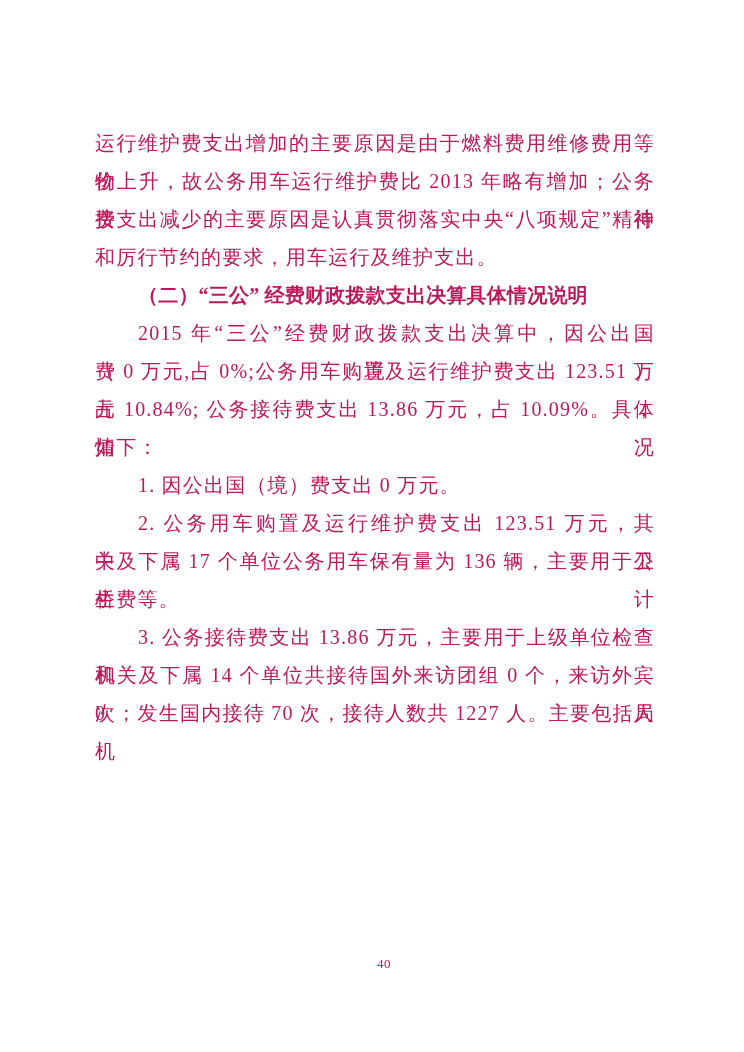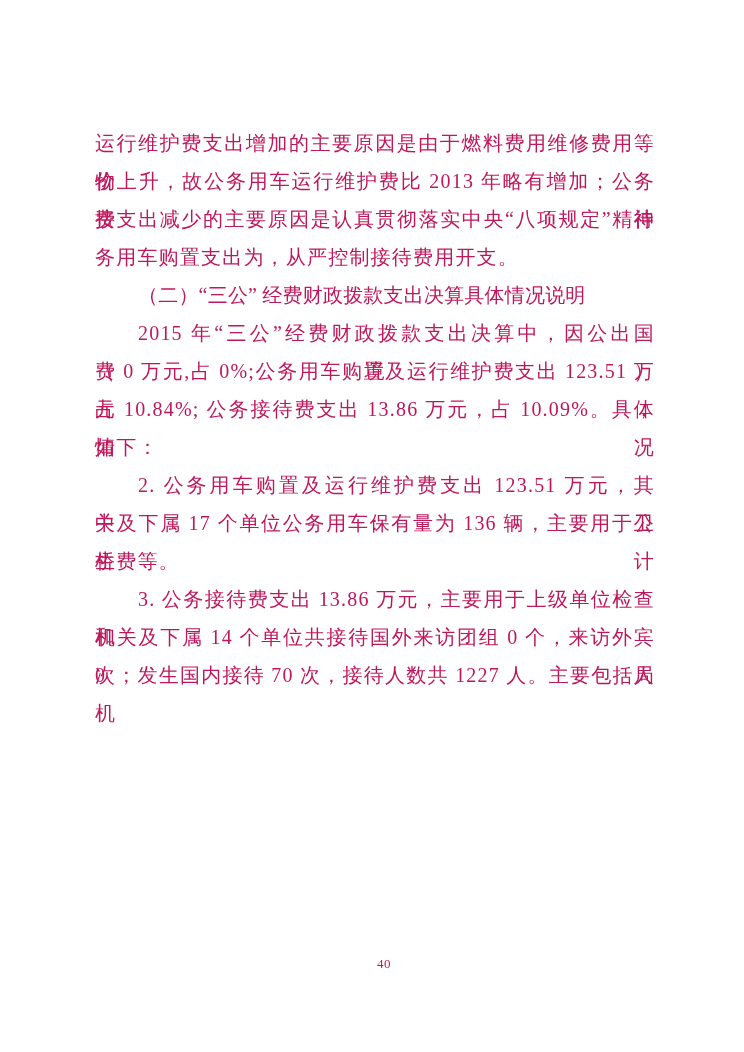--- a/index.html
+++ b/index.html
@@ -32,21 +32,21 @@
   }
   .line.justify {
     white-space: normal;
     text-align: justify;
     text-align-last: justify;
   }
   .line.indent {
     text-indent: 43px;
   }
   .line.heading {
-    font-weight: normal;
+    font-weight: bold;
     letter-spacing: 0.2px;
   }
   .page-number {
     position: absolute;
     bottom: 80px;
     left: 12px;
     width: 100%;
     text-align: center;
     font-size: 13px;
     color: #be185d;
@@ -54,26 +54,27 @@
   }
 </style>
 </head>
 <body>
 
 <div class="page">
   <div class="doc-body">
       <div class="line justify">运行维护费支出增加的主要原因是由于燃料费用维修费用等物</div>
       <div class="line justify">价上升，故公务用车运行维护费比 2013 年略有增加；公务接待</div>
       <div class="line justify">费支出减少的主要原因是认真贯彻落实中央“八项规定”精神</div>
-      <div class="line">务用车购置支出为，从严控制接待费用开支。</div>
+      <div class="line">和厉行节约的要求，用车运行及维护支出。</div>
       <div class="line heading indent">（二）“三公” 经费财政拨款支出决算具体情况说明</div>
       <div class="line indent justify">2015 年“三公”经费财政拨款支出决算中，因公出国（境）</div>
       <div class="line justify">费 0 万元,占 0%;公务用车购置及运行维护费支出 123.51 万元，</div>
       <div class="line justify">占 10.84%; 公务接待费支出 13.86 万元，占 10.09%。具体情况</div>
       <div class="line">如下：</div>
+      <div class="line indent">1. 因公出国（境）费支出 0 万元。</div>
       <div class="line indent justify">2. 公务用车购置及运行维护费支出 123.51 万元，其中：公</div>
       <div class="line justify">关及下属 17 个单位公务用车保有量为 136 辆，主要用于卫生计</div>
       <div class="line">桥费等。</div>
       <div class="line indent justify">3. 公务接待费支出 13.86 万元，主要用于上级单位检查和</div>
       <div class="line justify">机关及下属 14 个单位共接待国外来访团组 0 个，来访外宾 0 人</div>
       <div class="line justify">次；发生国内接待 70 次，接待人数共 1227 人。主要包括局机</div>
     </div>
   <div class="page-number">40</div>
 </div>
 

